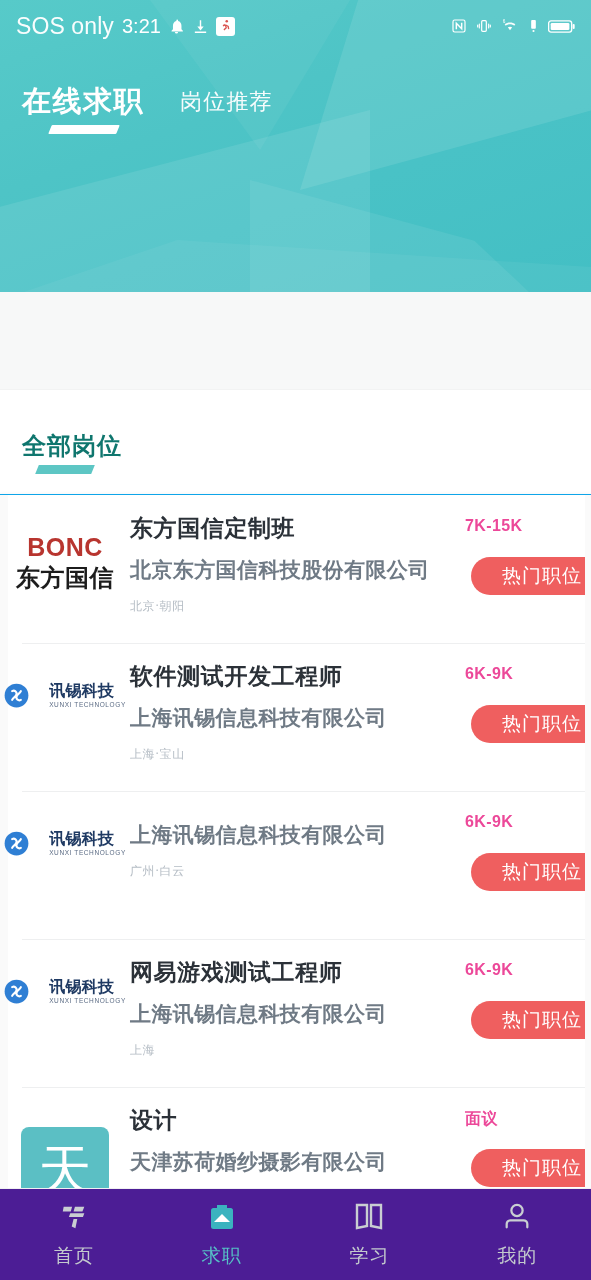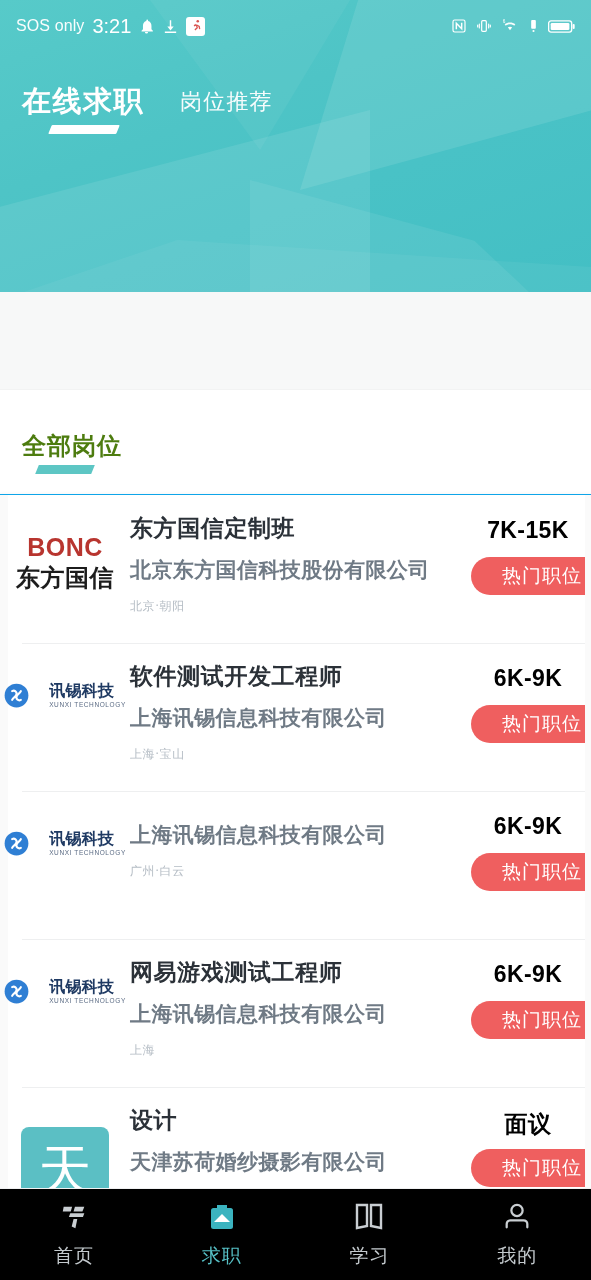--- a/index.html
+++ b/index.html
@@ -31,21 +31,21 @@
   .p5 { top:240px; left:0; width:591px; height:60px;
         background:rgba(255,255,255,.05);
         clip-path:polygon(0 100%,30% 0,100% 45%,100% 100%); }
 
   
   .statusbar {
     position:relative; height:52px; display:flex; align-items:center;
     padding:0 16px; color:#fff; z-index:4;
   }
   .sb-left { display:flex; align-items:center; gap:7px; }
-  .sos { font-size:16px; letter-spacing:.1px; font-weight:400; opacity:.97; }
+  .sos { font-size:23px; letter-spacing:.1px; font-weight:400; opacity:.97; }
   .clock { font-size:20px; font-weight:500; margin-left:1px; }
   .sb-icon { display:inline-flex; align-items:center; justify-content:center; }
   .appicon {
     width:19px; height:19px; background:#fff; border-radius:3px;
     display:flex; align-items:center; justify-content:center;
   }
   .sb-right { margin-left:auto; display:flex; align-items:center; gap:9px; }
 
   
   .tabs { position:relative; z-index:4; display:flex; align-items:flex-end;
@@ -59,21 +59,21 @@
     position:absolute; left:28px; bottom:-12px; width:68px; height:9px;
     background:#ffffff; transform:skewX(-22deg); border-radius:1px;
   }
 
   
   .grey-gap { height:98px; background:#f7f8f8; border-bottom:1px solid #f2f3f3; }
 
   
   .section { padding:40px 0 0 22px; background:#fff; }
   .section-title-wrap { position:relative; display:inline-block; }
-  .section-title { font-size:24px; font-weight:700; color:#4d7c0f; letter-spacing:1px; }
+  .section-title { font-size:24px; font-weight:700; color:#0f766e; letter-spacing:1px; }
   .section-underline {
     position:absolute; left:15px; bottom:-12px; width:56px; height:9px;
     background:#5dc6c4; transform:skewX(-22deg);
   }
 
   
   .list-panel {
     margin-top:32px; background:#fff; position:relative;
     border-top:1px solid #0ea5e9;
     box-shadow:0 -1px 3px rgba(0,0,0,.035);
@@ -117,33 +117,33 @@
              font-size:54px; font-weight:400; }
 
   .info-col { flex:1; min-width:0; padding-right:8px; }
   .job-title { font-size:23px; font-weight:700; color:#2b3138; letter-spacing:.6px;
                white-space:nowrap; }
   .job-company { font-size:21px; font-weight:600; color:#6f7a85; margin-top:12px;
                  letter-spacing:.4px; white-space:nowrap; }
   .job-loc { font-size:12px; color:#b4bcc4; margin-top:14px; letter-spacing:.6px; }
 
   .right-col { width:126px; flex:0 0 126px; position:relative; padding-top:4px; }
-  .salary { font-size:23px; font-weight:700; color:#000000; text-align:center;
+  .salary { font-size:16px; font-weight:700; color:#ec4899; 
             letter-spacing:.4px; white-space:nowrap; }
   .badge {
     position:absolute; left:6px; top:44px; width:142px; height:38px;
     background:#ef5f5f; border-radius:19px; color:#fff;
     display:flex; align-items:center; justify-content:center;
     font-size:19px; letter-spacing:1px;
   }
 
   
   .bottom-nav {
     position:absolute; left:0; bottom:0; width:591px; height:92px;
-    background:#000000; border-top:1px solid #f0f1f2;
+    background:#4c1d95; border-top:1px solid #f0f1f2;
     display:flex; align-items:center; z-index:10;
   }
   .nav-item { flex:1; display:flex; flex-direction:column; align-items:center;
               gap:9px; cursor:pointer; }
   .nav-icon { height:34px; display:flex; align-items:center; justify-content:center; }
   .nav-label { font-size:19px; color:#c3c9cd; letter-spacing:1px; }
   .nav-item.active .nav-label { color:#56c0c6; }
   .cn-glyph { font-family:"DejaVu Sans","Liberation Sans",sans-serif; }
 </style>
 </head>

